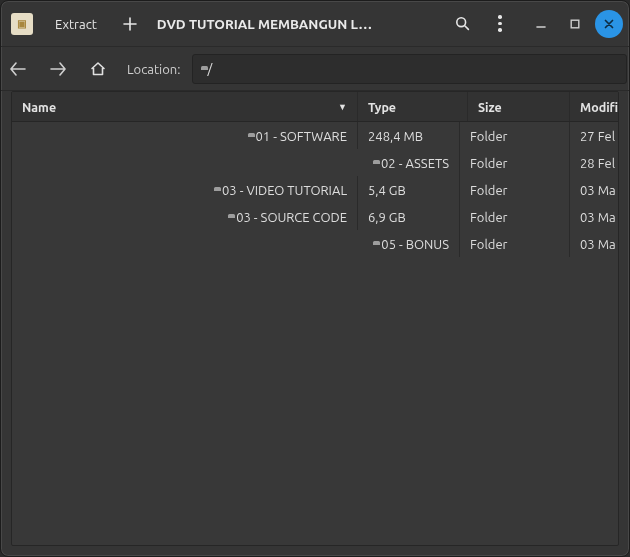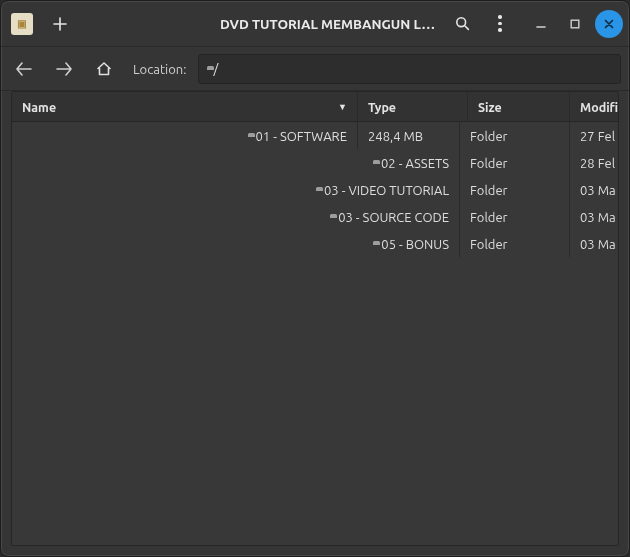--- a/index.html
+++ b/index.html
@@ -38,21 +38,21 @@
     height: 32px;
     min-width: 34px;
     padding: 0 12px;
     border-radius: 4px;
     display: flex; align-items: center; justify-content: center;
     color: #e6e6e6;
     cursor: pointer;
   }
   .title-area {
     flex: 1;
-    display: flex; align-items: center; justify-content: flex-end;
+    display: flex; align-items: center; justify-content: flex-start;
     overflow: hidden;
     padding: 0 6px;
   }
   .title-text {
     font-weight: 700;
     color: #eaeaea;
     white-space: nowrap;
     overflow: hidden;
     text-overflow: ellipsis;
     max-width: 230px;
@@ -75,21 +75,21 @@
     align-items: center; justify-content: center;
   }
   .more-dots span {
     width: 3.5px; height: 3.5px; border-radius: 50%;
     background: #e6e6e6;
   }
   
   .locbar {
     height: 44px;
     display: flex; align-items: center;
-    padding: 0 8px;
+    padding: 0 2px;
     gap: 10px;
     border-bottom: 1px solid #2a2a2a;
   }
   .nav-btn {
     width: 30px; height: 30px;
     display: flex; align-items: center; justify-content: center;
     color: #cfcfcf; cursor: pointer; border-radius: 4px;
   }
   .loc-label { color: #cfcfcf; margin-left: 4px; margin-right: 2px; }
   .loc-entry {
@@ -168,20 +168,23 @@
   .tbody::-webkit-scrollbar-thumb { background: #555; border-radius: 4px; }
 </style>
 </head>
 <body>
 
 <div class="window">
 
   <div class="headerbar">
     <div class="app-icon">▣</div>
 
+    <div class="hbtn">
+      <span>Extract</span>
+    </div>
 
     <div class="hbtn" style="min-width:34px;padding:0;">
       <svg width="14" height="14" viewBox="0 0 14 14">
           <path d="M7 1v12M1 7h12" stroke="#e6e6e6" stroke-width="1.6" stroke-linecap="round"></path>
         </svg>
     </div>
 
     <div class="title-area">
       <span class="title-text">DVD TUTORIAL MEMBANGUN L…</span>
     </div>
@@ -285,32 +288,38 @@
           </div>
           <div class="td c-mod">
             <span>28 Fel</span>
           </div>
         </div>
         <div class="row">
           <div class="td c-name">
             <span class="row-icon"><span class="folder-glyph"></span></span>
             <span>03 - VIDEO TUTORIAL</span>
           </div>
+          <div class="td c-size">
+            <span>5,4 GB</span>
+          </div>
           <div class="td c-type">
             <span>Folder</span>
           </div>
           <div class="td c-mod">
             <span>03 Ma</span>
           </div>
         </div>
         <div class="row">
           <div class="td c-name">
             <span class="row-icon"><span class="folder-glyph"></span></span>
             <span>03 - SOURCE CODE</span>
           </div>
+          <div class="td c-size">
+            <span>6,9 GB</span>
+          </div>
           <div class="td c-type">
             <span>Folder</span>
           </div>
           <div class="td c-mod">
             <span>03 Ma</span>
           </div>
         </div>
         <div class="row">
           <div class="td c-name">
             <span class="row-icon"><span class="folder-glyph"></span></span>

